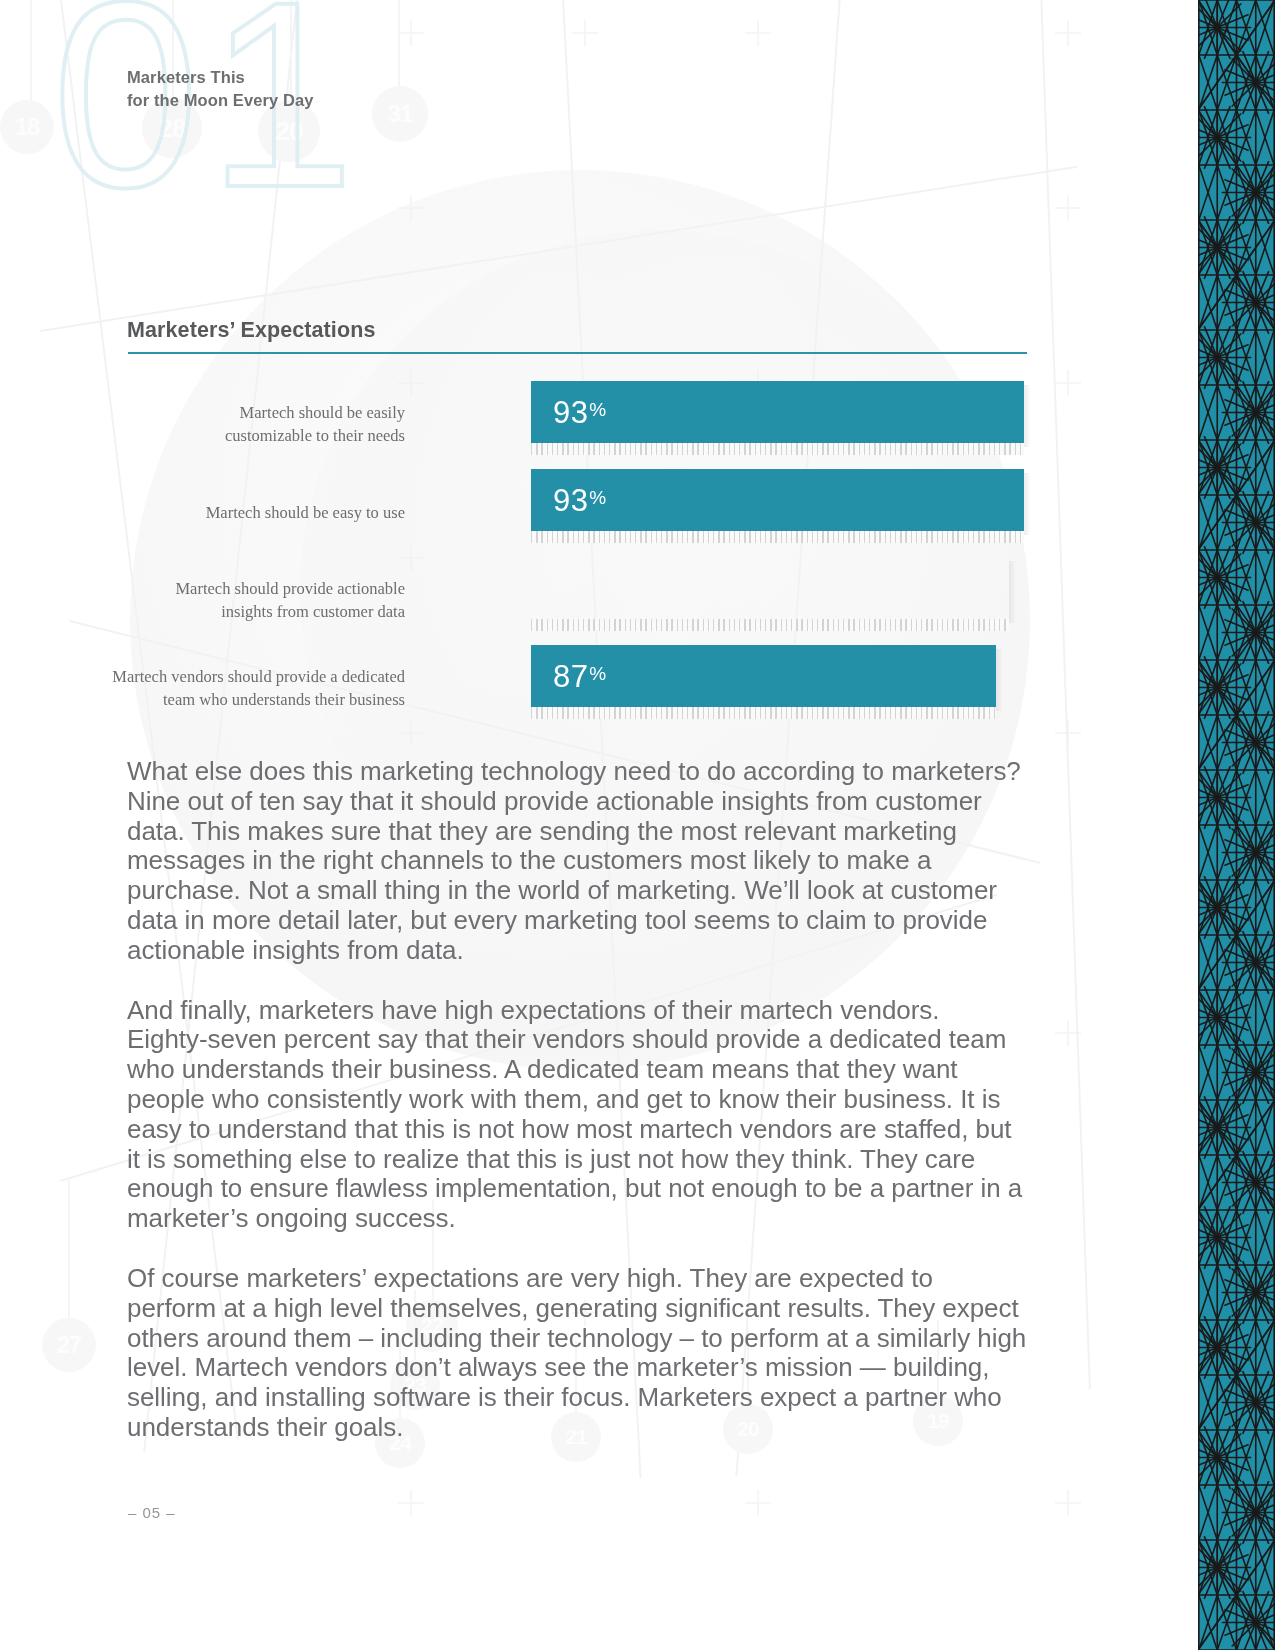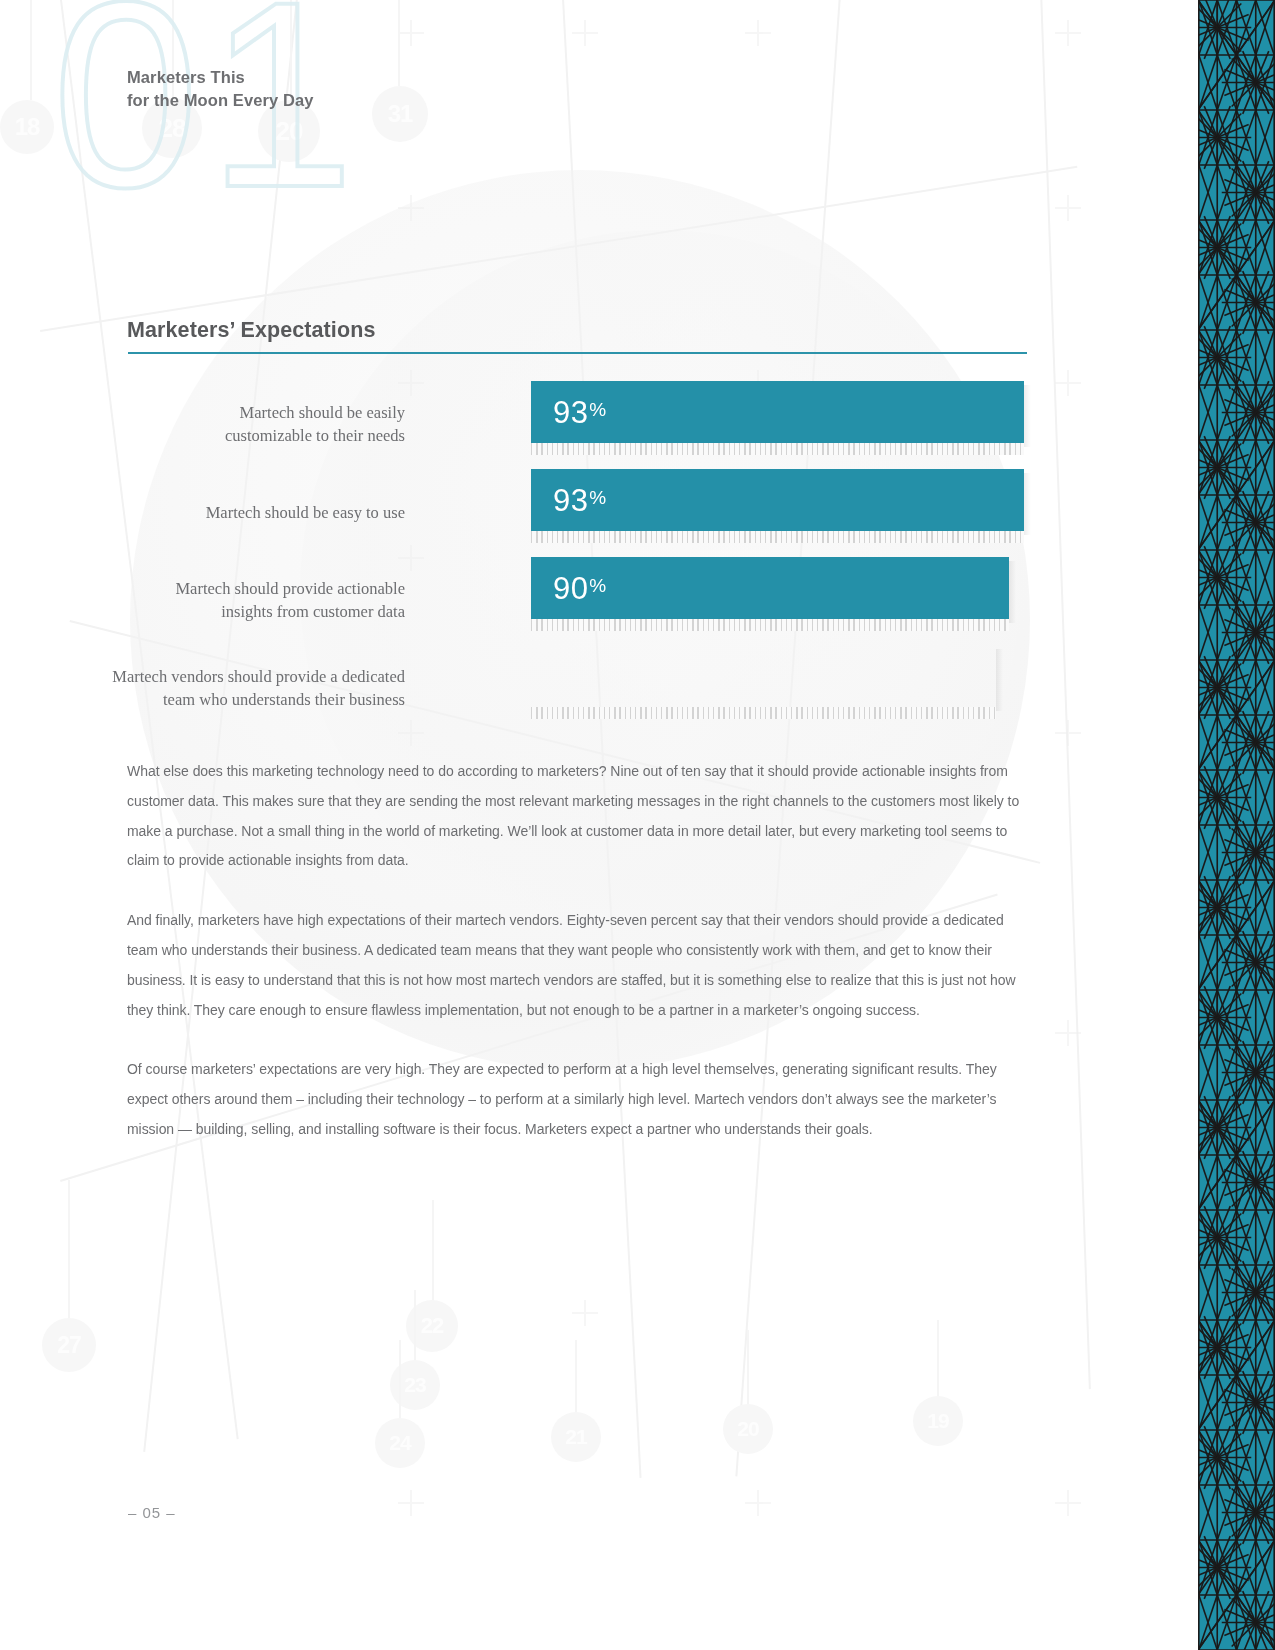--- a/index.html
+++ b/index.html
@@ -233,21 +233,21 @@
     background: #fafafa;
   }
 
   
   #body-copy {
     position: absolute;
     left: 127px;
     top: 757px;
     width: 900px;
     color: #6d6e71;
-    font-size: 14px;
+    font-size: 26px;
     line-height: 29.8px;
     letter-spacing: -.05px;
   }
   #body-copy p { margin: 0 0 30px 0; }
   #body-copy p:last-child { margin-bottom: 8px; }
 
   
   #footer {
     position: absolute;
     left: 128px;
@@ -362,35 +362,35 @@
 
     <div class="chart-row">
       <div class="bar-label">
         <div>Martech should provide actionable</div>
         <div>insights from customer data</div>
       </div>
       <div class="bar-wrap">
         <div class="ruler-base" style="width:478px;"></div>
         <div class="ruler" style="width:478px;"></div>
         <div class="bar-shadow" style="left:478px;"></div>
-        <div class="bar" style="width:478px;">
-          <div class="bar-value"><span>90</span><span class="pct">%</span></div>
-        </div>
       </div>
     </div>
 
     <div class="chart-row">
       <div class="bar-label">
         <div>Martech vendors should provide a dedicated</div>
         <div>team who understands their business</div>
       </div>
       <div class="bar-wrap">
         <div class="ruler-base" style="width:465px;"></div>
         <div class="ruler" style="width:465px;"></div>
         <div class="bar-shadow" style="left:465px;"></div>
+        <div class="bar" style="width:465px;">
+          <div class="bar-value"><span>87</span><span class="pct">%</span></div>
+        </div>
       </div>
     </div>
 
   </div>
 
   <div id="body-copy">
     <p>What else does this marketing technology need to do according to marketers? Nine out of ten say that it should provide actionable insights from customer data. This makes sure that they are sending the most relevant marketing messages in the right channels to the customers most likely to make a purchase. Not a small thing in the world of marketing. We’ll look at customer data in more detail later, but every marketing tool seems to claim to provide actionable insights from data.</p>
     <p>And finally, marketers have high expectations of their martech vendors. Eighty-seven percent say that their vendors should provide a dedicated team who understands their business. A dedicated team means that they want people who consistently work with them, and get to know their business. It is easy to understand that this is not how most martech vendors are staffed, but it is something else to realize that this is just not how they think. They care enough to ensure flawless implementation, but not enough to be a partner in a marketer’s ongoing success.</p>
     <p>Of course marketers’ expectations are very high. They are expected to perform at a high level themselves, generating significant results. They expect others around them – including their technology – to perform at a similarly high level. Martech vendors don’t always see the marketer’s mission — building, selling, and installing software is their focus. Marketers expect a partner who understands their goals.</p>
   </div>

